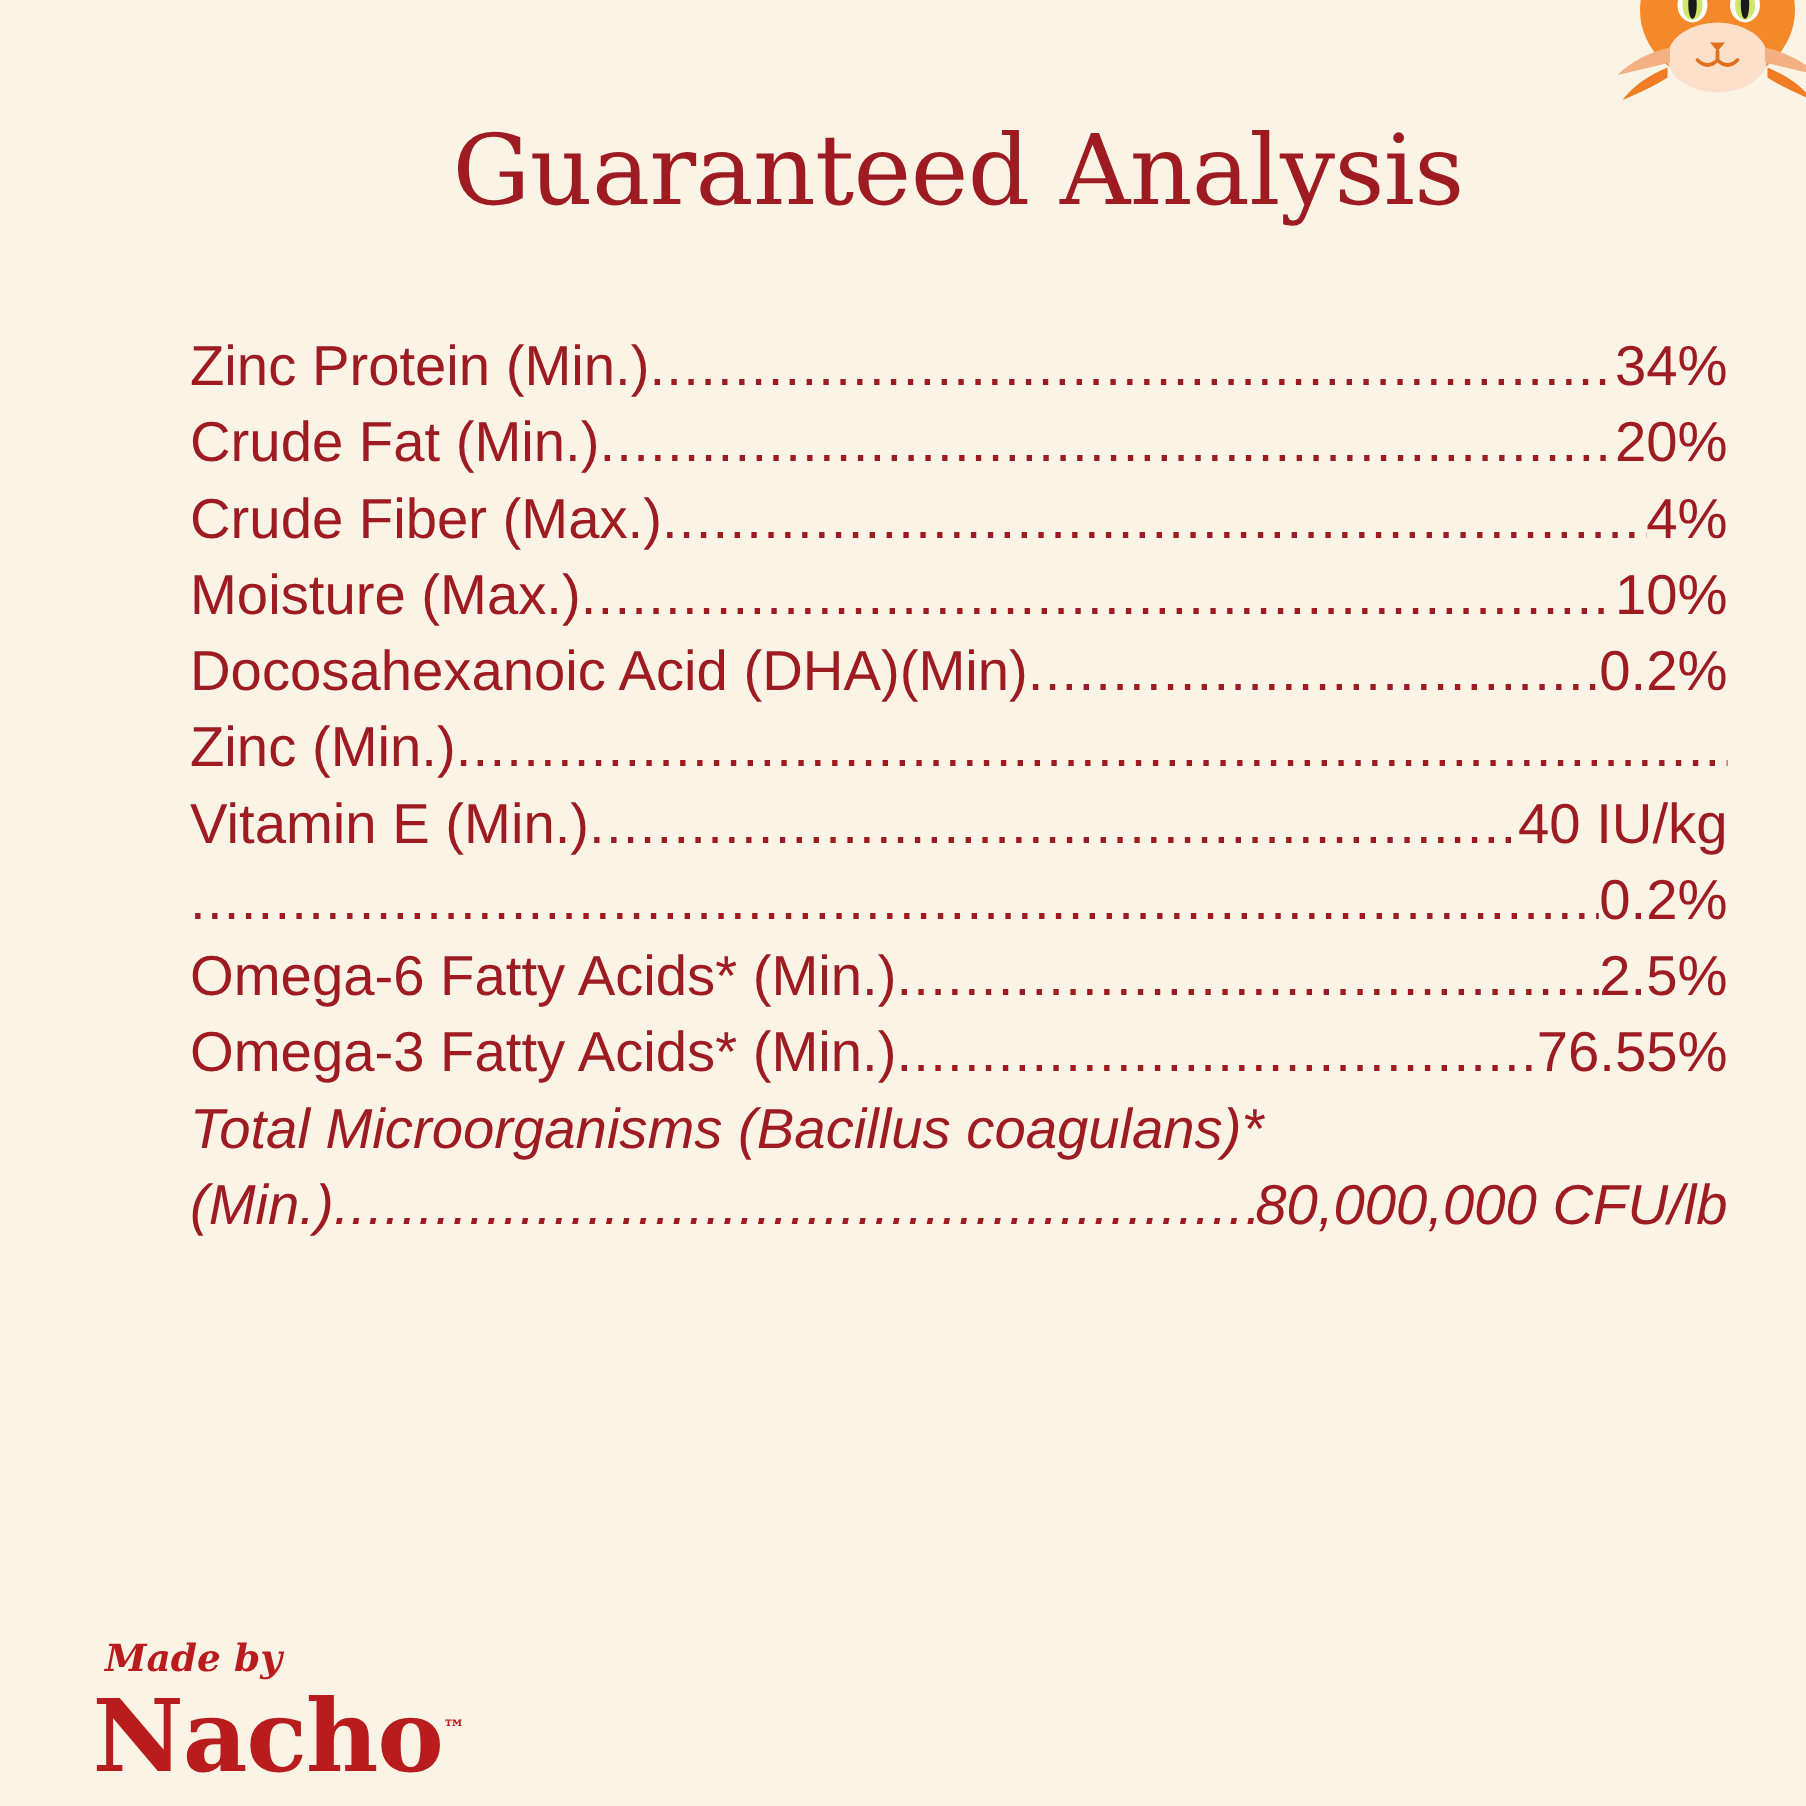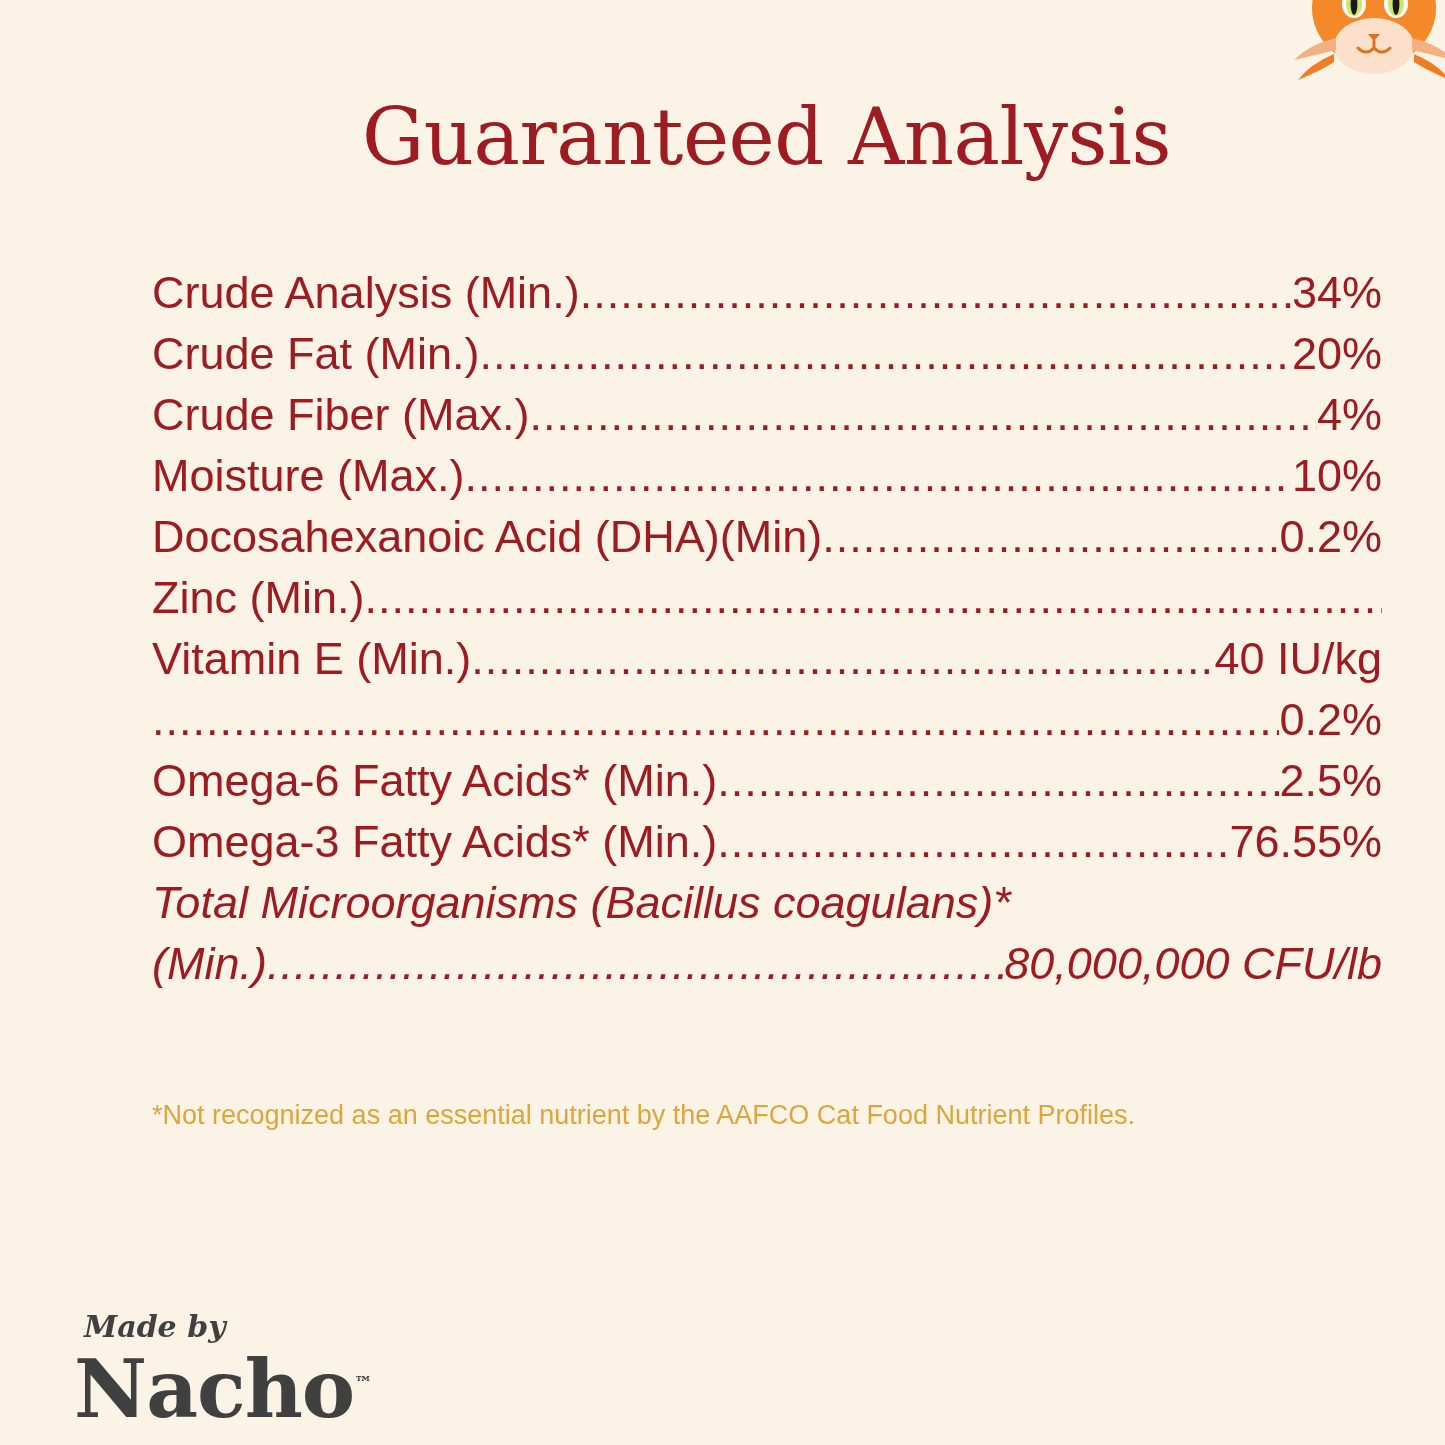--- a/index.html
+++ b/index.html
@@ -102,21 +102,21 @@
     color: #e0a53a;
     font-size: 27px;
     font-family: "Liberation Sans", sans-serif;
   }
 
   
   .logo {
     position: absolute;
     left: 30px;
     bottom: 16px;
-    color: #404040;
+    color: #b91c1c;
   }
   .logo .made-by {
     font-family: "DejaVu Serif", serif;
     font-style: italic;
     font-weight: bold;
     font-size: 30px;
     margin-left: 10px;
     line-height: 32px;
   }
   .logo .brand {
@@ -166,21 +166,21 @@
 
       <path d="M100 99 L100 106 M100 106 q-8 8 -16 0 M100 106 q8 8 16 0" stroke="#e0701b" stroke-width="3" fill="none" stroke-linecap="round"></path>
     </svg>
   </div>
 
   <div class="title">Guaranteed Analysis</div>
 
   <div class="analysis">
 
     <div class="row">
-      <span class="label">Crude Analysis (Min.)</span>
+      <span class="label">Zinc Protein (Min.)</span>
       <span class="dots">....................................................................................................................................</span>
       <span class="value">34%</span>
     </div>
 
     <div class="row">
       <span class="label">Crude Fat (Min.)</span>
       <span class="dots">....................................................................................................................................</span>
       <span class="value">20%</span>
     </div>
 
@@ -234,20 +234,19 @@
       <div class="line1">Total Microorganisms (Bacillus coagulans)*</div>
       <div class="line2">
         <span class="label">(Min.)</span>
         <span class="dots">....................................................................................................................................</span>
         <span class="value">80,000,000 CFU/lb</span>
       </div>
     </div>
 
   </div>
 
-  <div class="footnote">*Not recognized as an essential nutrient by the AAFCO Cat Food Nutrient Profiles.</div>
 
   <div class="logo">
     <div class="made-by">Made by</div>
     <div class="brand"><span>Nacho</span><span class="tm">™</span></div>
   </div>
 
 </div>
 
 </body></html>

